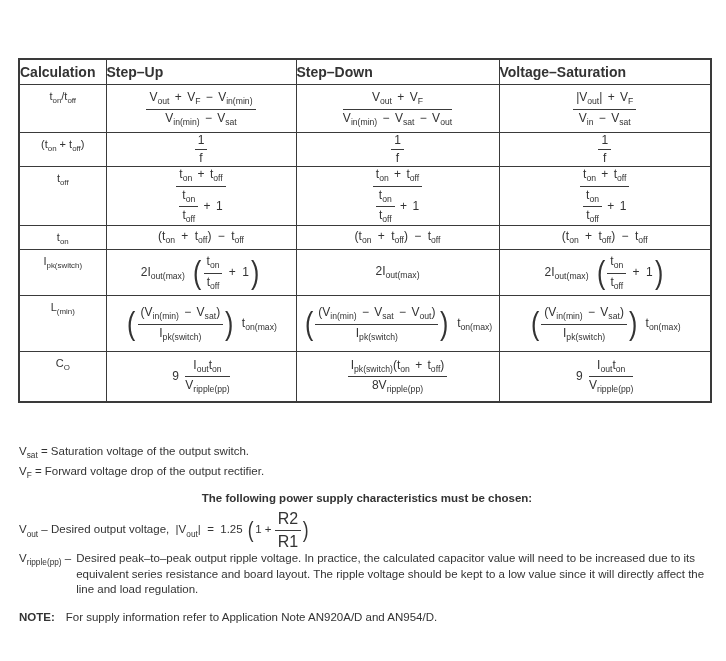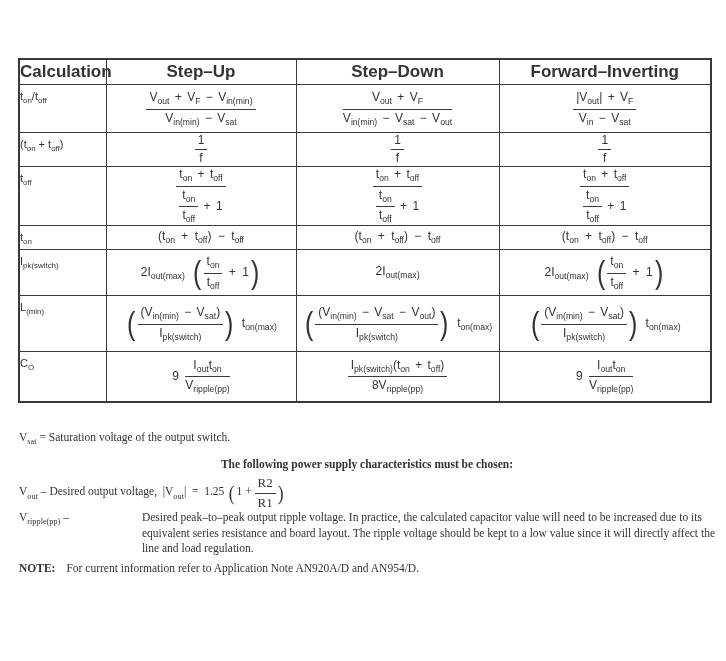--- a/index.html
+++ b/index.html
@@ -13,25 +13,25 @@
 
   
   table.ftable {
     position: absolute; left: 18px; top: 58px;
     width: 692px;
     border-collapse: collapse; table-layout: fixed;
     border: 2px solid #3a3a3a;
   }
   .ftable th, .ftable td { border: 1px solid #3a3a3a; padding: 0; }
   .ftable th {
-    font-size: 17px; font-weight: bold; text-align: center;
+    font-size: 14px; font-weight: bold; text-align: left;
     height: 24px; vertical-align: middle;
   }
   td.calc {
-    font-size: 11px; 
+    font-size: 11px; text-align: center;
     vertical-align: top; padding-top: 5px;
   }
   td.formula {
     font-size: 12px; text-align: center; vertical-align: middle;
     word-spacing: 3px; line-height: 1.25;
   }
   tr.r1 { height: 48px; }
   tr.r2 { height: 32px; }
   tr.r3 { height: 58px; }
   tr.r4 { height: 24px; }
@@ -54,54 +54,54 @@
     display: inline-block; vertical-align: middle;
     font-size: 2.6em; font-weight: 400; line-height: 0;
     transform: scaleX(0.8); margin: 0 1px;
   }
   .bp2 {
     display: inline-block; vertical-align: middle;
     font-size: 1.9em; font-weight: 400; line-height: 0;
     transform: scaleX(0.8); margin: 0 1px;
   }
   .pg { display: inline-block; vertical-align: middle; }
-  .frs { font-size: 13px; }
+  .frs { font-size: 16px; }
 
   
   .footnotes {
-    position: absolute; left: 19px; top: 430px; width: 696px;
-    font-size: 11.5px; line-height: 15.5px; font-family: Liberation Serif, serif;
+    position: absolute; left: 19px; top: 444px; width: 696px;
+    font-size: 11.5px; line-height: 15.5px;
   }
   .fline { }
   .bold { font-weight: bold; }
   .gap-top { margin-top: 7px; }
   .gap-bottom { margin-bottom: 3px; text-align: center; }
-  .hang { display: flex; align-items: flex-start; justify-content: space-between; }
+  .hang { display: flex; align-items: flex-start; }
   .hang .flabel { flex: 0 0 auto; margin-right: 5px; white-space: nowrap; }
-  .note { display: flex; margin-top: 4px; }
+  .note { display: flex; margin-top: 12px; }
   .note .notelabel { font-weight: bold; margin-right: 11px; flex: 0 0 auto; }
 </style>
 </head>
 <body>
 
 <div class="page">
 
   <table class="ftable">
     <colgroup>
       <col style="width:87px">
         <col style="width:190px">
         <col style="width:203px">
         <col style="width:212px">
     </colgroup>
     <thead>
       <tr class="hh">
         <th>Calculation</th>
         <th>Step–Up</th>
         <th>Step–Down</th>
-        <th>Forward–Inverting</th>
+        <th>Voltage–Saturation</th>
       </tr>
     </thead>
     <tbody>
       <tr class="r1">
         <td class="calc">t<sub>on</sub>/t<sub>off</sub></td>
         <td class="formula"><span class="fr"><span class="nu">V<sub>out</sub> + V<sub>F</sub> − V<sub>in(min)</sub></span><span class="de">V<sub>in(min)</sub> − V<sub>sat</sub></span></span></td>
         <td class="formula"><span class="fr"><span class="nu">V<sub>out</sub> + V<sub>F</sub></span><span class="de">V<sub>in(min)</sub> − V<sub>sat</sub> − V<sub>out</sub></span></span></td>
         <td class="formula"><span class="fr"><span class="nu">|V<sub>out</sub>| + V<sub>F</sub></span><span class="de">V<sub>in</sub> − V<sub>sat</sub></span></span></td>
       </tr>
       <tr class="r2">
@@ -138,25 +138,26 @@
         <td class="calc">C<sub>O</sub></td>
         <td class="formula">9 <span class="fr"><span class="nu">I<sub>out</sub>t<sub>on</sub></span><span class="de">V<sub>ripple(pp)</sub></span></span></td>
         <td class="formula"><span class="fr"><span class="nu">I<sub>pk(switch)</sub>(t<sub>on</sub> + t<sub>off</sub>)</span><span class="de">8V<sub>ripple(pp)</sub></span></span></td>
         <td class="formula">9 <span class="fr"><span class="nu">I<sub>out</sub>t<sub>on</sub></span><span class="de">V<sub>ripple(pp)</sub></span></span></td>
       </tr>
     </tbody>
   </table>
 
   <div class="footnotes">
     <div class="fline">V<sub>sat</sub> = Saturation voltage of the output switch.</div>
+    <div class="fline">V<sub>F</sub> = Forward voltage drop of the output rectifier.</div>
     <div class="fline bold gap-top gap-bottom">The following power supply characteristics must be chosen:</div>
     <div class="fline">V<sub>out</sub> – Desired output voltage, &nbsp;|V<sub>out</sub>| &nbsp;= &nbsp;1.25 <span class="bp2">(</span><span class="pg">1 + <span class="fr frs"><span class="nu">R2</span><span class="de">R1</span></span></span><span class="bp2">)</span></div>
     <div class="fline hang">
       <span class="flabel">V<sub>ripple(pp)</sub> –</span>
       <span>Desired peak–to–peak output ripple voltage. In practice, the calculated capacitor value will need to be increased due to its<br>equivalent series resistance and board layout. The ripple voltage should be kept to a low value since it will directly affect the<br>line and load regulation.</span>
     </div>
     <div class="note">
       <span class="notelabel">NOTE:</span>
-      <span>For current information refer to Application Note AN920A/D and AN954/D.</span>
+      <span>For supply information refer to Application Note AN920A/D and AN954/D.</span>
     </div>
   </div>
 
 </div>
 
 </body></html>

